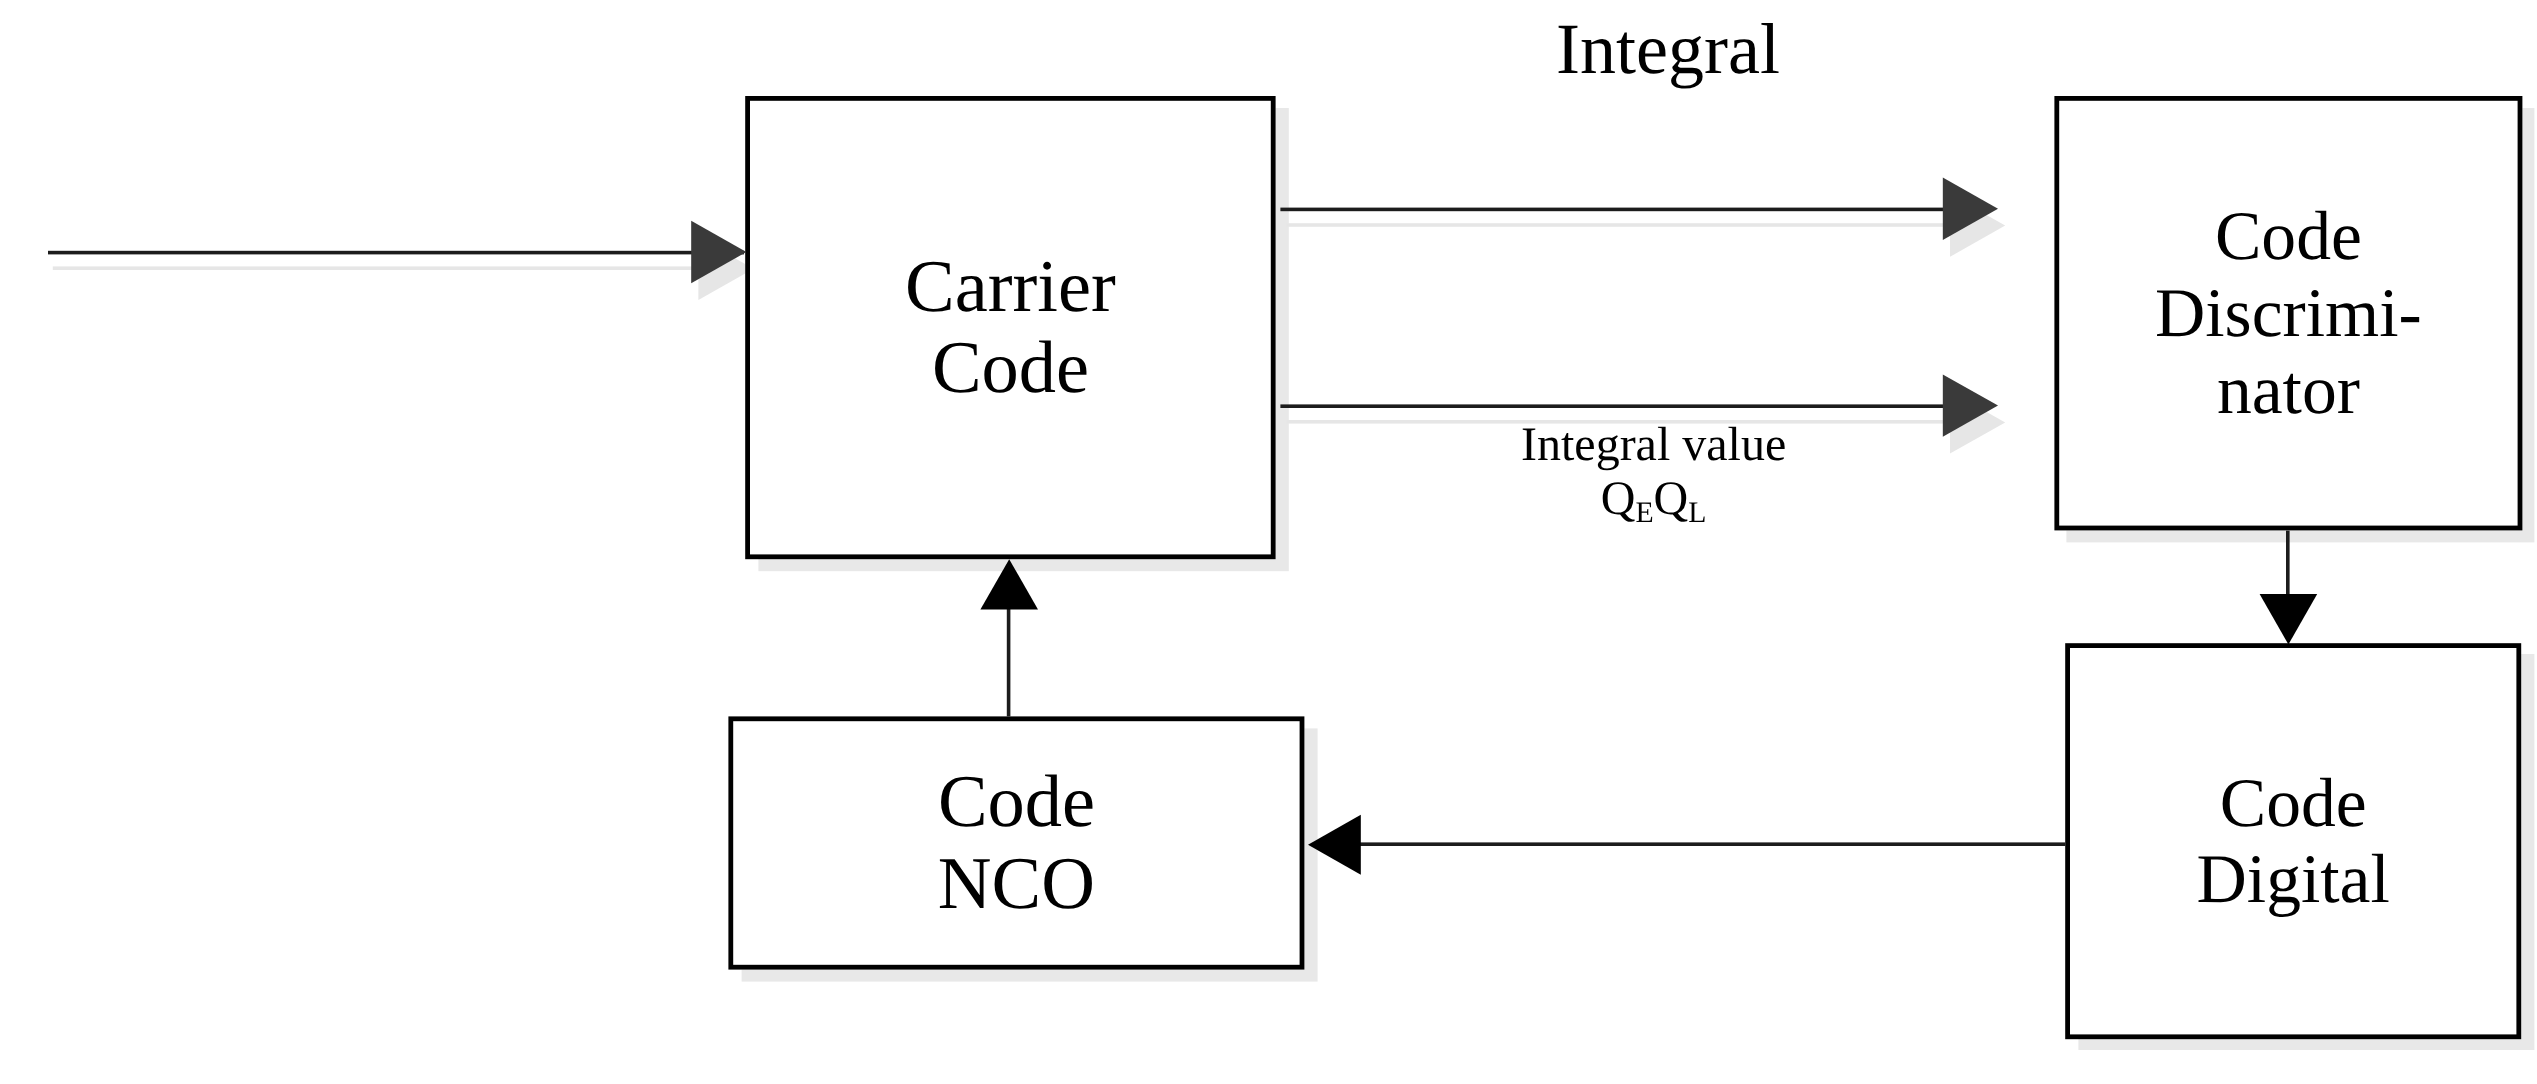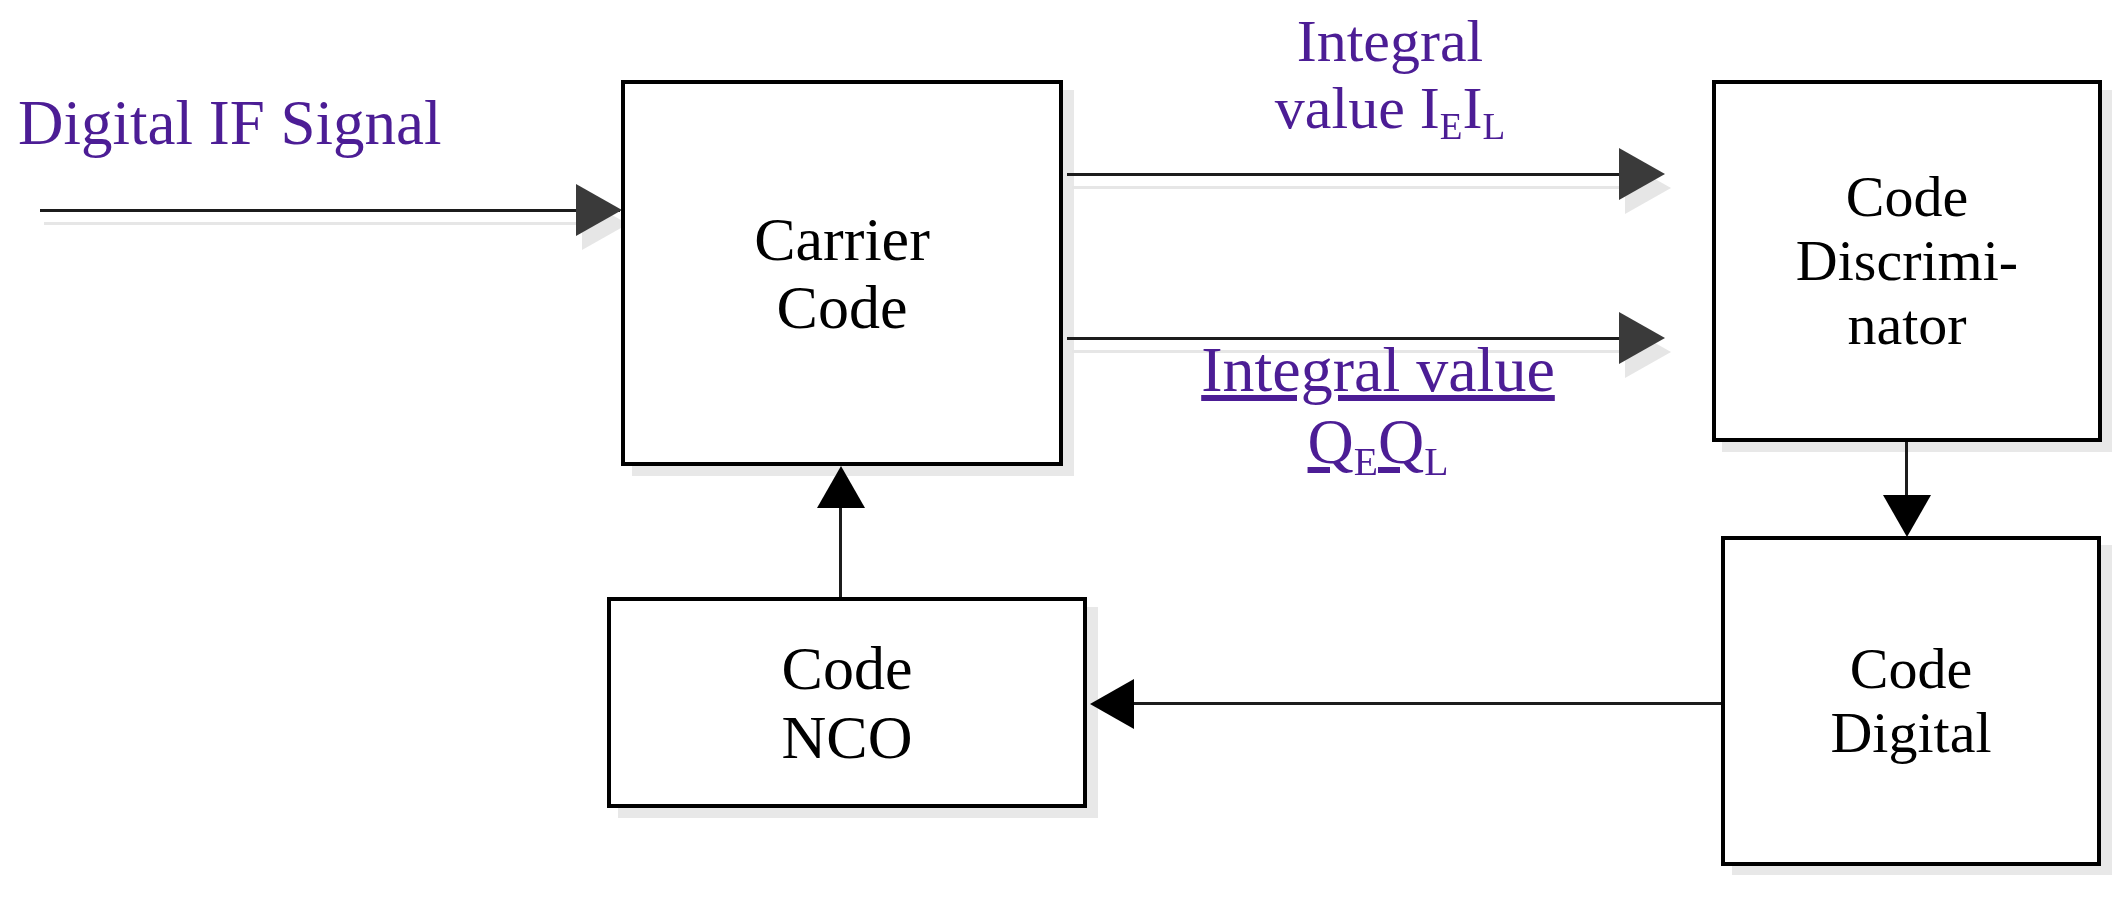--- a/index.html
+++ b/index.html
@@ -37,21 +37,21 @@
   }
   .block .line {
     display: block;
     line-height: 1.10;
     white-space: nowrap;
   }
 
   
   .label {
     position: absolute;
-    color: #4c1d95;
+    color: #000000;
     text-align: center;
     white-space: nowrap;
     line-height: 1.12;
     z-index: 6;
   }
   .label .line { display: block; }
   sub {
     font-size: 0.62em;
     vertical-align: baseline;
     position: relative;
@@ -118,51 +118,47 @@
     border-bottom: 25px solid transparent;
     border-right: 44px solid #000000;
     z-index: 6;
   }
 </style>
 </head>
 <body>
 
 <div id="canvas">
 
-  <div class="label" style="left:18px; top:88px; font-size:63px;">
-    <span class="line">Digital IF Signal</span>
-  </div>
 
   <div class="hline-shadow" style="left:44px; top:222px; width:580px;"></div>
   <div class="hline" style="left:40px; top:209px; width:580px;"></div>
   <div class="arrow-right-shadow" style="left:582px; top:198px;"></div>
   <div class="arrow-right" style="left:576px; top:184px;"></div>
 
   <div class="block-shadow" style="left:632px; top:90px; width:442px; height:386px;"></div>
   <div class="block" style="left:621px; top:80px; width:442px; height:386px; font-size:62px;">
     <span class="line">Carrier</span>
     <span class="line">Code</span>
   </div>
 
   <div class="label" style="left:1160px; top:8px; width:460px; font-size:60px;">
     <span class="line">Integral</span>
-    <span class="line"><span>value I</span><sub>E</sub><span>I</span><sub>L</sub></span>
   </div>
 
   <div class="hline-shadow" style="left:1072px; top:186px; width:560px;"></div>
   <div class="hline" style="left:1067px; top:173px; width:560px;"></div>
   <div class="arrow-right-shadow" style="left:1625px; top:162px;"></div>
   <div class="arrow-right" style="left:1619px; top:148px;"></div>
 
   <div class="hline-shadow" style="left:1072px; top:350px; width:560px;"></div>
   <div class="hline" style="left:1067px; top:337px; width:560px;"></div>
   <div class="arrow-right-shadow" style="left:1625px; top:326px;"></div>
   <div class="arrow-right" style="left:1619px; top:312px;"></div>
 
-  <div class="label" style="left:1108px; top:334px; width:540px; font-size:64px;text-decoration:underline;">
+  <div class="label" style="left:1108px; top:348px; width:540px; font-size:40px;">
     <span class="line">Integral value</span>
     <span class="line"><span>Q</span><sub>E</sub><span>Q</span><sub>L</sub></span>
   </div>
 
   <div class="block-shadow" style="left:1722px; top:90px; width:390px; height:362px;"></div>
   <div class="block" style="left:1712px; top:80px; width:390px; height:362px; font-size:58px;">
     <span class="line">Code</span>
     <span class="line">Discrimi-</span>
     <span class="line">nator</span>
   </div>

